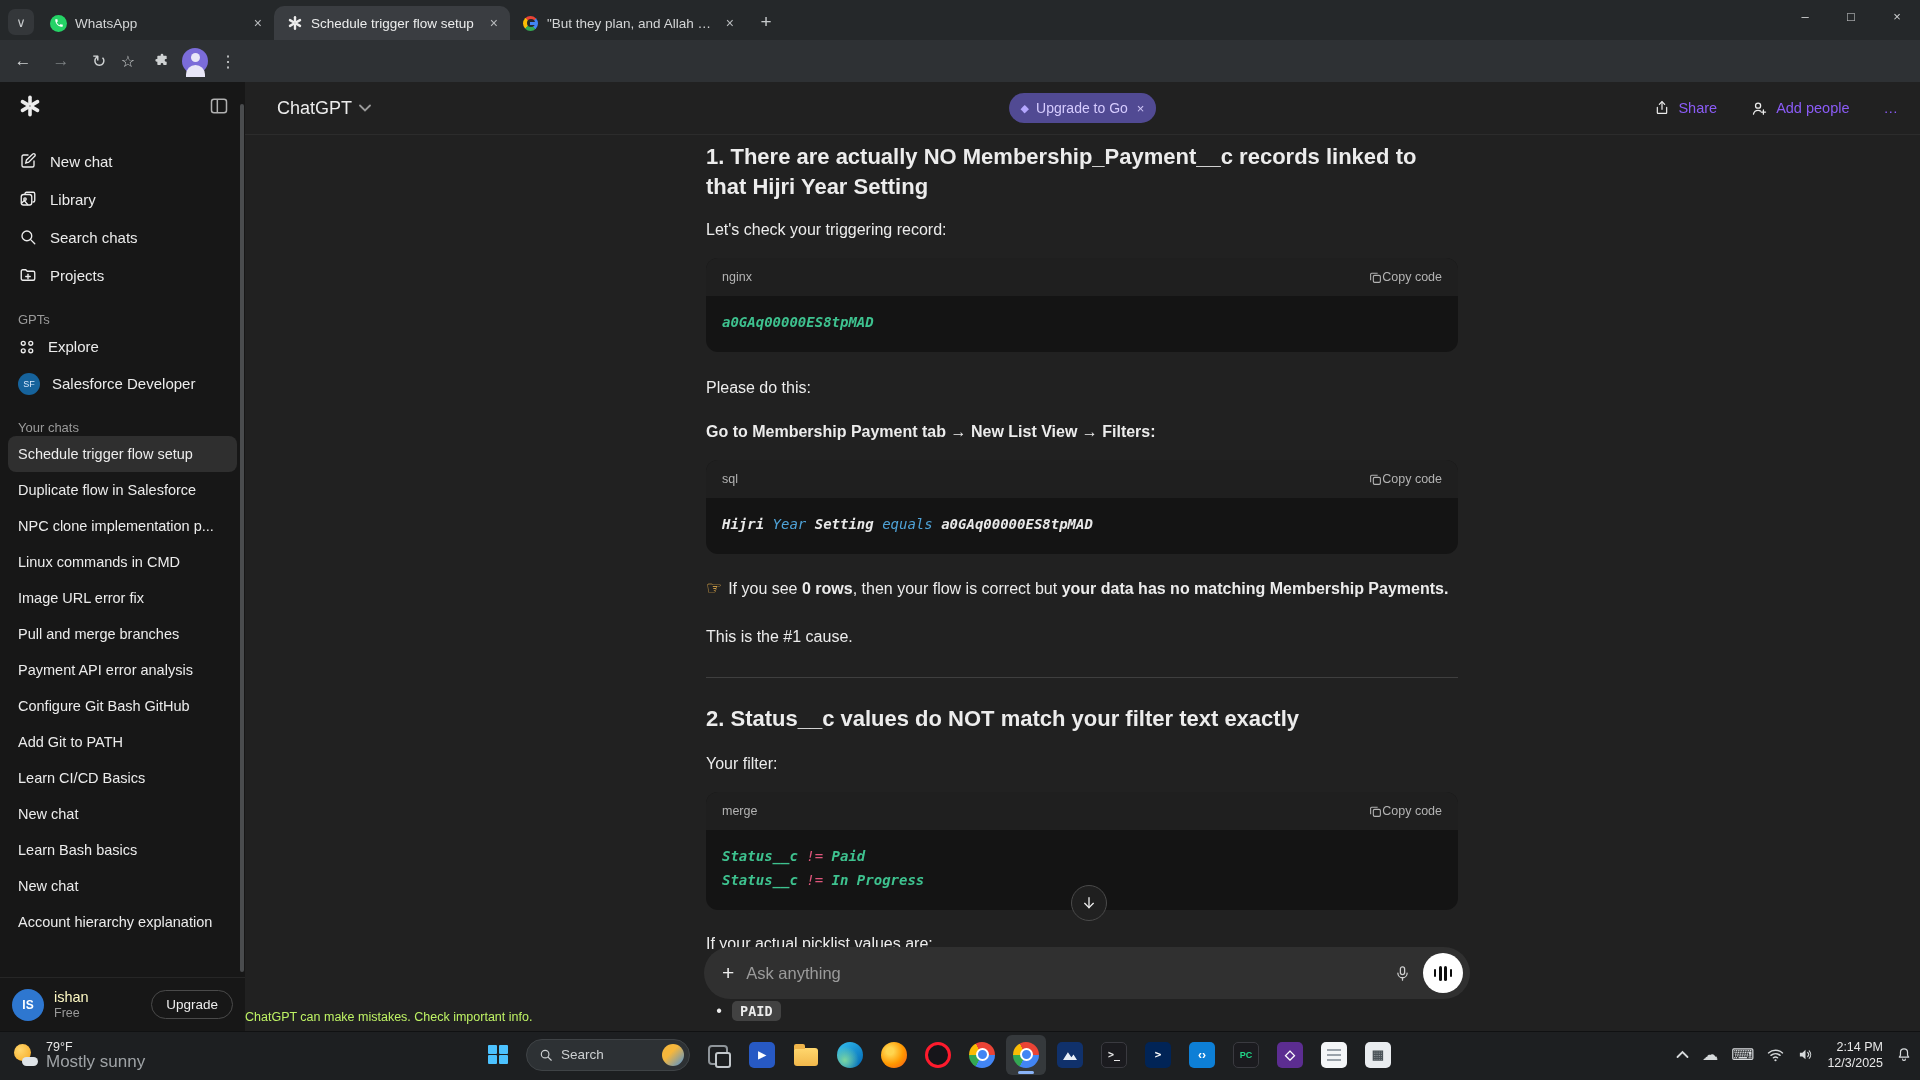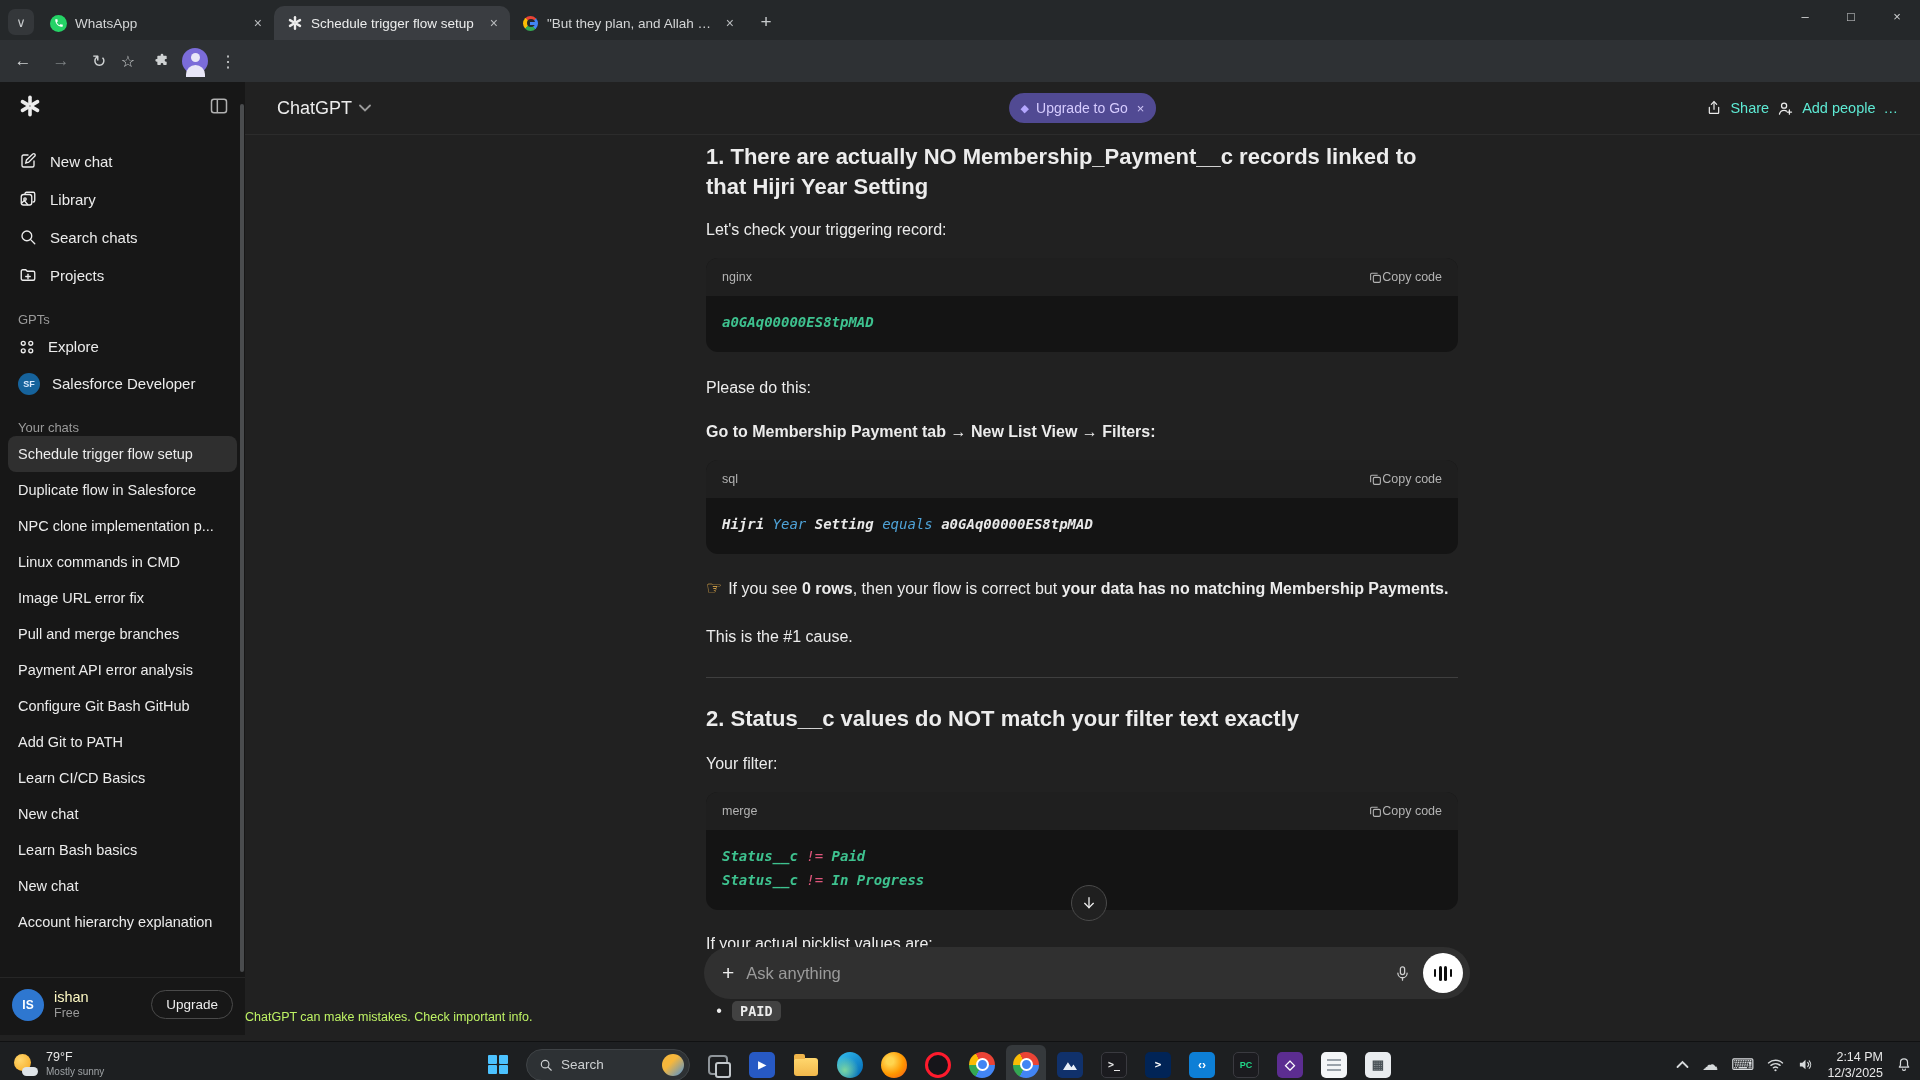--- a/index.html
+++ b/index.html
@@ -38,37 +38,37 @@
   .app { position:absolute; top:82px; left:0; right:0; bottom:45px; display:flex; }
 
   .sidebar { position:relative; width:245px; background:#171717; flex:none; color:#ececec; }
   .sb-scroll { position:absolute; right:1px; top:22px; width:4px; height:868px; border-radius:2px; background:#4a4c4e; }
   .logo-row { display:flex; align-items:center; justify-content:space-between; padding:12px 16px 0 18px; }
   .nav-list { margin-top:24px; }
   .nav-item { height:38px; display:flex; align-items:center; gap:12px; padding:0 10px; margin:0 8px; border-radius:8px; font-size:15px; }
   .nav-item .ic { width:20px; display:flex; justify-content:center; color:#ececec; }
   .sb-label { color:#9a9a9a; font-size:13px; padding:0 18px; margin-top:16px; height:18px; display:flex; align-items:center; }
   .gpt-item { height:37px; display:flex; align-items:center; gap:12px; padding:0 10px; margin:0 8px; border-radius:8px; font-size:15px; }
-  .sf-avatar { width:22px; height:22px; border-radius:50%; background:#16639c; color:#dbeafe; font-size:9px; display:flex; align-items:center; justify-content:center;font-weight:bold; }
+  .sf-avatar { width:22px; height:22px; border-radius:50%; background:#16639c; color:#dbeafe; font-size:9px; display:flex; align-items:center; justify-content:center; }
   .chat-item { height:36px; display:flex; align-items:center; padding:0 10px; margin:0 8px; border-radius:8px; font-size:14.5px; white-space:nowrap; overflow:hidden; }
   .chat-item.active { background:#2f2f2f; }
   .sb-footer { position:absolute; bottom:4px; left:0; right:0; height:54px; display:flex; align-items:center; padding:0 12px; gap:10px; border-top:1px solid #262626; }
   .user-avatar { width:32px; height:32px; border-radius:50%; background:#2e77d0; color:#fff; font-size:12px; font-weight:bold; display:flex; align-items:center; justify-content:center; }
   .user-meta { flex:1; line-height:1.25; }
   .user-name { font-size:14.5px; color:#fef9c3; }
   .user-plan { font-size:12.5px; color:#9a9a9a; }
   .upgrade-pill { border:1px solid #4a4a4a; border-radius:999px; padding:6px 14px; font-size:13.5px; color:#ececec; }
 
   .main { position:relative; flex:1; background:#212121; }
   .main-header { position:absolute; top:0; left:0; right:0; height:53px; display:flex; align-items:center; padding:0 22px 0 32px; border-bottom:1px solid rgba(255,255,255,.05); }
   .model-switch { display:flex; align-items:center; gap:7px; color:#ececec; font-size:18px; font-weight:500; }
   .go-badge { position:absolute; left:50%; transform:translateX(-50%); height:30px; background:#514a93; border-radius:999px; display:flex; align-items:center; gap:7px; padding:0 12px; color:#d6ccff; font-size:14px; font-weight:500; }
   .go-badge .dm { font-size:11px; color:#b4a7ff; }
   .go-badge .bx { color:#cfc6f7; font-size:13px; margin-left:2px; }
-  .header-actions { margin-left:auto; display:flex; align-items:center; gap:8px; color:#5eead4; font-size:14.5px; }
+  .header-actions { margin-left:auto; display:flex; align-items:center; gap:34px; color:#8b5cf6; font-size:14.5px; }
   .h-act { display:flex; align-items:center; gap:8px; }
 
   .content { position:absolute; left:461px; top:60px; width:752px; color:#ececec; }
   .content h3 { font-size:22px; font-weight:700; line-height:30px; }
   .content p { font-size:16px; line-height:24px; }
   .mt16{margin-top:16px;} .mt24{margin-top:24px;} .mt20{margin-top:20px;} .mt22{margin-top:22px;} .mt18{margin-top:18px;}
   .b { font-weight:700; }
   .codeblock { margin-top:16px; border-radius:12px; overflow:hidden; background:#141414; }
   .code-head { height:38px; background:#1f1f1f; display:flex; align-items:center; justify-content:space-between; padding:0 16px; color:#b3b3b3; font-size:12.5px; }
   .copybtn { display:flex; align-items:center; color:#b3b3b3; font-size:12.5px; }
@@ -87,27 +87,27 @@
   .composer { position:absolute; left:459px; top:865px; width:766px; height:52px; border-radius:26px; background:#303030; display:flex; align-items:center; padding:0 7px 0 18px; }
   .plus { color:#ececec; font-size:21px; margin-right:12px; }
   .ask { flex:1; background:transparent; border:none; outline:none; color:#ececec; font-size:16.5px; font-family:"Liberation Sans", sans-serif; }
   .ask::placeholder { color:#9b9b9b; }
   .micbtn { width:34px; height:34px; display:flex; align-items:center; justify-content:center; }
   .voicebtn { width:40px; height:40px; border-radius:50%; background:#fff; display:flex; align-items:center; justify-content:center; gap:2.5px; margin-left:4px; }
   .voicebtn i { display:block; width:2.8px; border-radius:2px; background:#0d0d0d; }
   .disclaimer { position:absolute; left:0; right:0; top:928px; text-align:left; color:#bef264; font-size:12.5px; }
 
   
-  .taskbar { position:absolute; left:0; right:0; bottom:0; height:39px; background:#1d1f21; border-top:1px solid #101112; }
+  .taskbar { position:absolute; left:0; right:0; bottom:0; height:49px; background:#1d1f21; border-top:1px solid #101112; }
   .weather { position:absolute; left:12px; top:0; height:45px; display:flex; align-items:center; gap:8px; }
   .wicon { position:relative; width:26px; height:24px; }
   .wicon .sun { position:absolute; left:2px; top:1px; width:17px; height:17px; border-radius:50%; background:radial-gradient(circle at 35% 35%, #ffd76e, #f6a821); }
   .wicon .cl { position:absolute; right:0; bottom:1px; width:16px; height:9px; border-radius:8px; background:#dfe4e8; }
   .wtemp { color:#e8e8e8; font-size:12.5px; line-height:15px; }
-  .wcond { color:#9fa3a6; font-size:10px; line-height:14px; }
+  .wcond { color:#9fa3a6; font-size:17px; line-height:14px; }
   .tb-center { position:absolute; left:478px; top:2.5px; display:flex; align-items:center; gap:4px; }
   .tb-item { width:40px; height:40px; border-radius:6px; display:flex; align-items:center; justify-content:center; position:relative; }
   .tb-item.open { background:#35393c; }
   .tb-item.open::after { content:""; position:absolute; bottom:1px; left:12px; width:16px; height:3px; border-radius:2px; background:#8ab4f8; }
   .start-grid { display:grid; grid-template-columns:9px 9px; grid-template-rows:9px 9px; gap:1.5px; }
   .start-grid i { background:#4cc2ff; border-radius:1px; }
   .tb-search { height:32px; width:164px; border-radius:16px; background:#2d3134; border:1px solid #3f4346; display:flex; align-items:center; gap:8px; padding:0 5px 0 12px; margin:0 4px; }
   .tb-search .lbl { color:#cdd0d2; font-size:13.5px; flex:1; }
   .hl-dot { width:22px; height:22px; border-radius:50%; background:linear-gradient(135deg,#f6b73c 40%,#4a90d9); }
   .appic { width:26px; height:26px; border-radius:5px; display:flex; align-items:center; justify-content:center; font-size:12px; font-weight:bold; }

